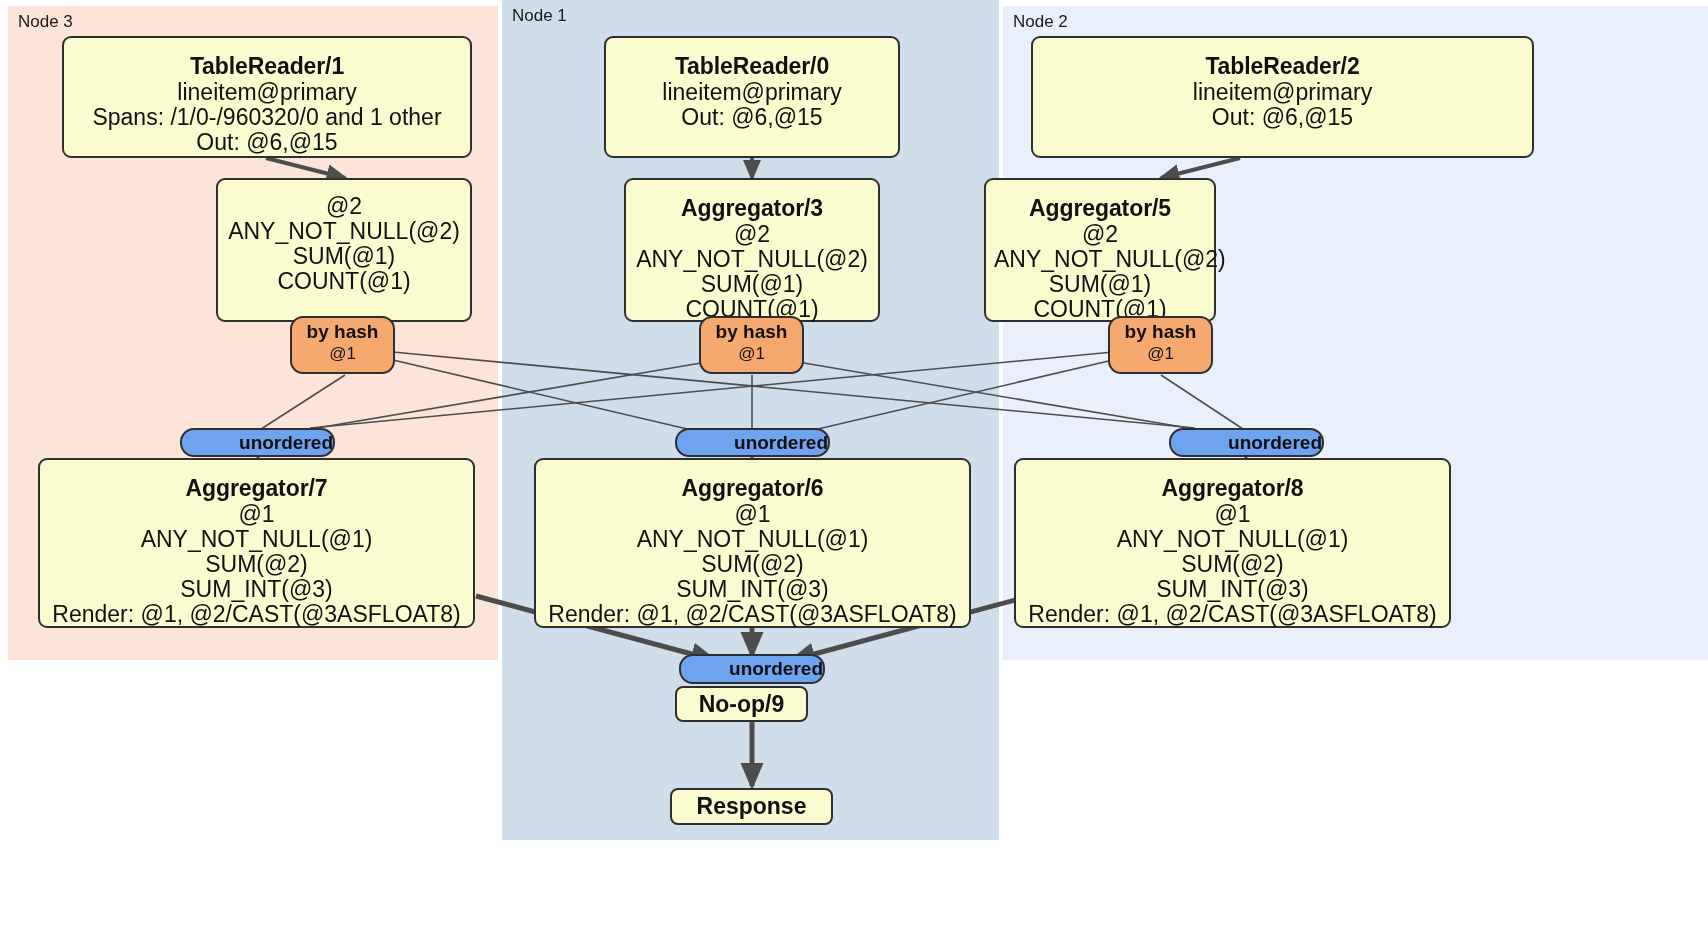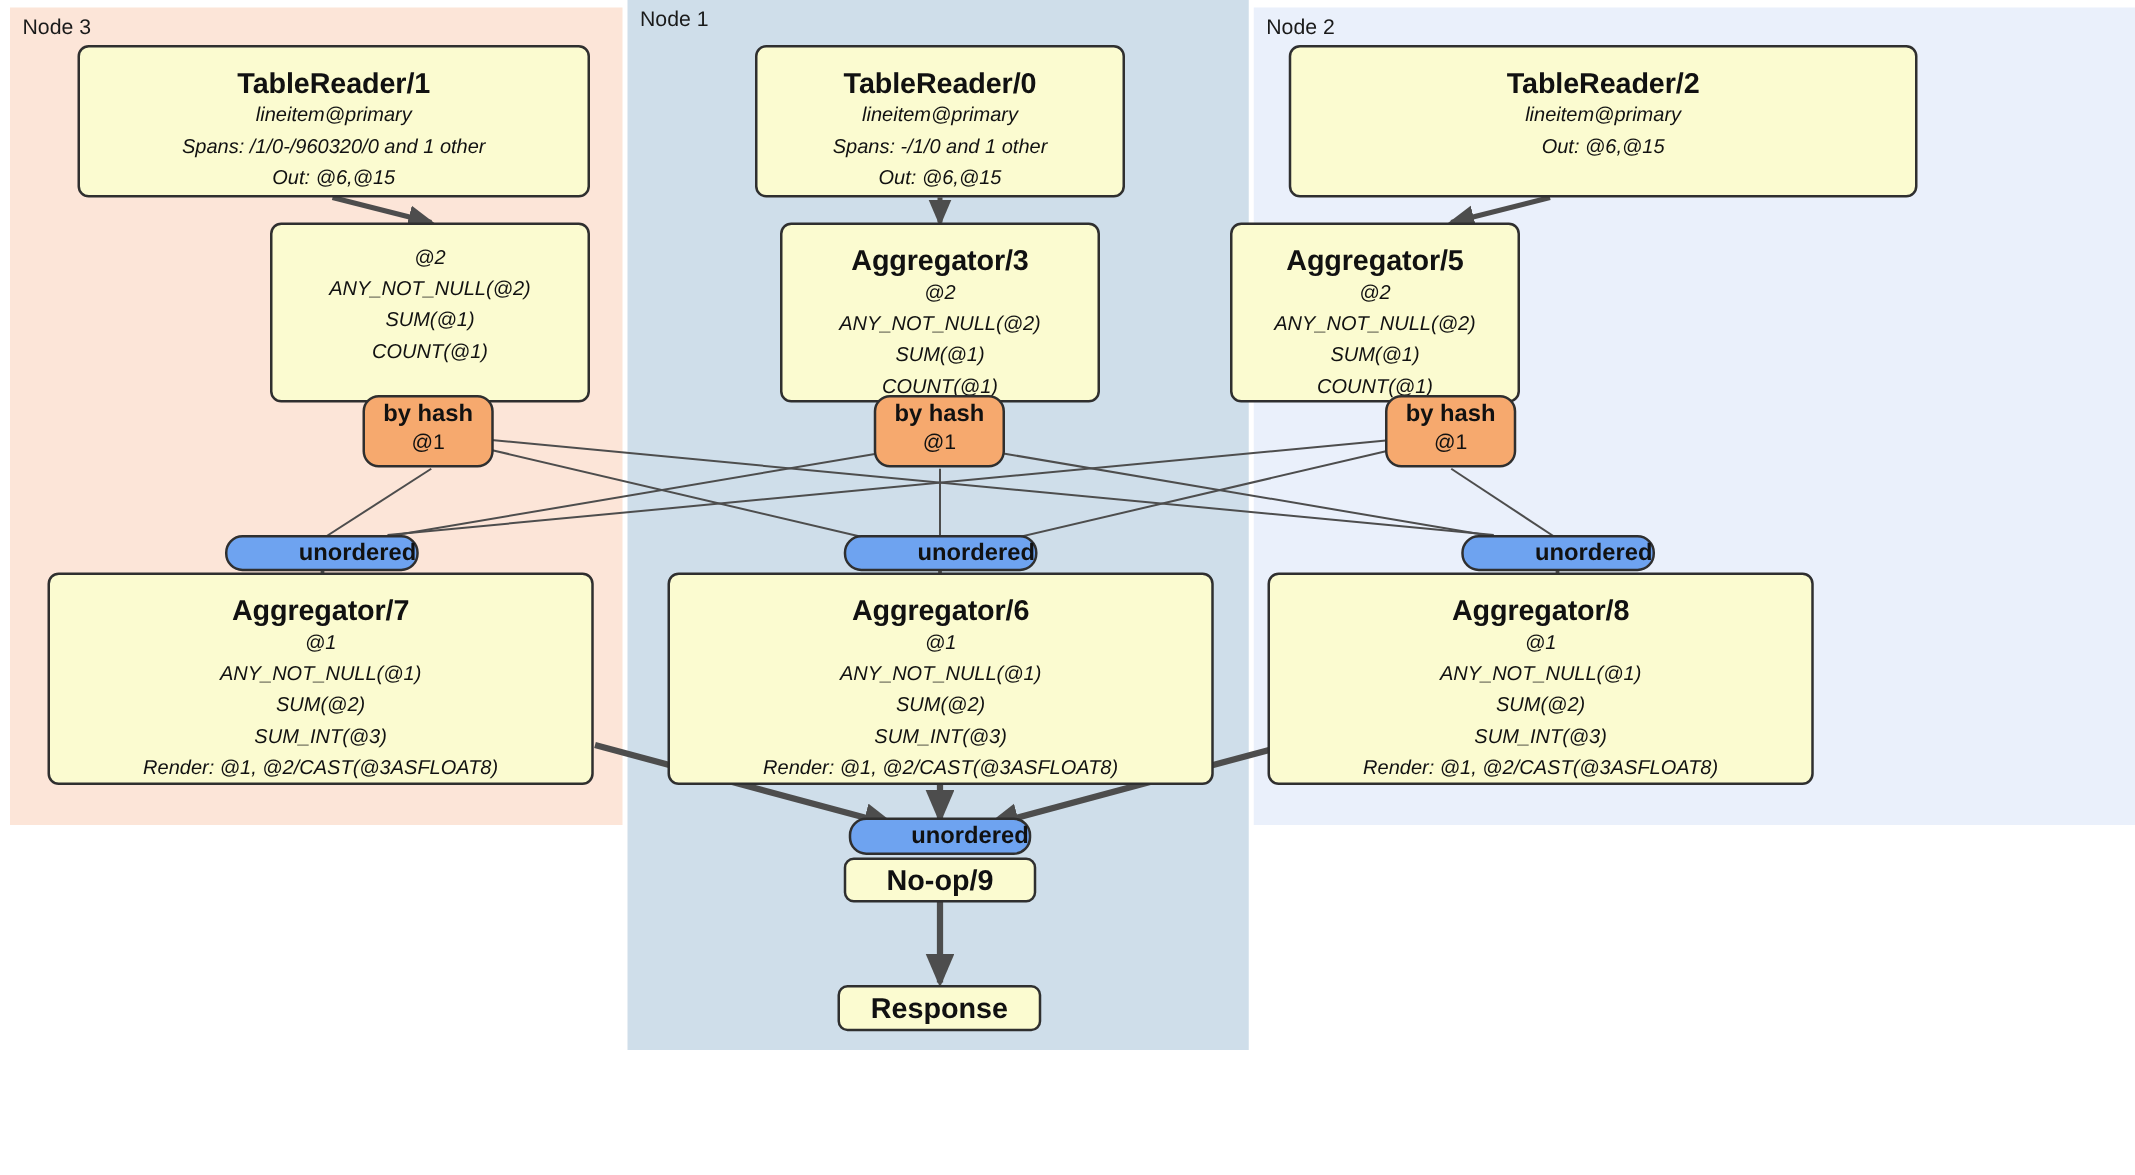--- a/index.html
+++ b/index.html
@@ -18,21 +18,21 @@
   #panel-node2{left:1003px;top:6px; width:705px; height:654px; background:#eaf0fb;}
 
   
   #edges{position:absolute;left:0;top:0;width:1708px;height:940px;pointer-events:none;}
 
   
   .proc{position:absolute;box-sizing:border-box;background:#fbfbd0;border:2px solid #2f2f2f;
         border-radius:9px;text-align:center;padding:14px 8px 7px 8px;
         font-family:"Liberation Sans",sans-serif;color:#111;}
   .proc .title{font-weight:bold;font-size:23px;line-height:28px;letter-spacing:-0.1px;}
-  .proc .line{font-size:16px;line-height:25px;white-space:nowrap;font-style:italic;}
+  .proc .line{font-size:23px;line-height:25px;white-space:nowrap;}
 
   .small-proc{position:absolute;box-sizing:border-box;background:#fbfbd0;border:2px solid #2f2f2f;
               border-radius:8px;text-align:center;display:flex;align-items:center;
               justify-content:center;font-weight:bold;font-size:23px;color:#111;
               font-family:"Liberation Sans",sans-serif;}
 
   
   .badge{position:absolute;box-sizing:border-box;border:2px solid #2f2f2f;text-align:center;
          font-family:"Liberation Sans",sans-serif;color:#111;}
   .hash{background:#f6a96e;border-radius:13px;padding:2px 0 3px 0;}
@@ -128,21 +128,20 @@
     <div class="line">@1</div>
     <div class="line">ANY_NOT_NULL(@1)</div>
     <div class="line">SUM(@2)</div>
     <div class="line">SUM_INT(@3)</div>
     <div class="line">Render: @1, @2/CAST(@3ASFLOAT8)</div>
   </div>
 
   <div class="proc" style="left:604px;top:36px;width:296px;height:122px;">
     <div class="title">TableReader/0</div>
     <div class="line">lineitem@primary</div>
-    <div class="line">Spans: -/1/0 and 1 other</div>
     <div class="line">Out: @6,@15</div>
   </div>
 
   <div class="proc" style="left:624px;top:178px;width:256px;height:144px;">
     <div class="title">Aggregator/3</div>
     <div class="line">@2</div>
     <div class="line">ANY_NOT_NULL(@2)</div>
     <div class="line">SUM(@1)</div>
     <div class="line">COUNT(@1)</div>
   </div>
@@ -162,21 +161,21 @@
     <div class="line">ANY_NOT_NULL(@1)</div>
     <div class="line">SUM(@2)</div>
     <div class="line">SUM_INT(@3)</div>
     <div class="line">Render: @1, @2/CAST(@3ASFLOAT8)</div>
   </div>
 
   <div class="badge unord" style="left:679px;top:654px;width:146px;height:30px;">
     <span>unordered</span>
   </div>
 
-  <div class="small-proc" style="left:675px;top:686px;width:154px;height:36px;">
+  <div class="small-proc" style="left:675px;top:686px;width:133px;height:36px;">
     <span>No-op/9</span>
   </div>
 
   <div class="small-proc" style="left:670px;top:788px;width:163px;height:37px;">
     <span>Response</span>
   </div>
 
   <div class="proc" style="left:1031px;top:36px;width:503px;height:122px;">
     <div class="title">TableReader/2</div>
     <div class="line">lineitem@primary</div>

